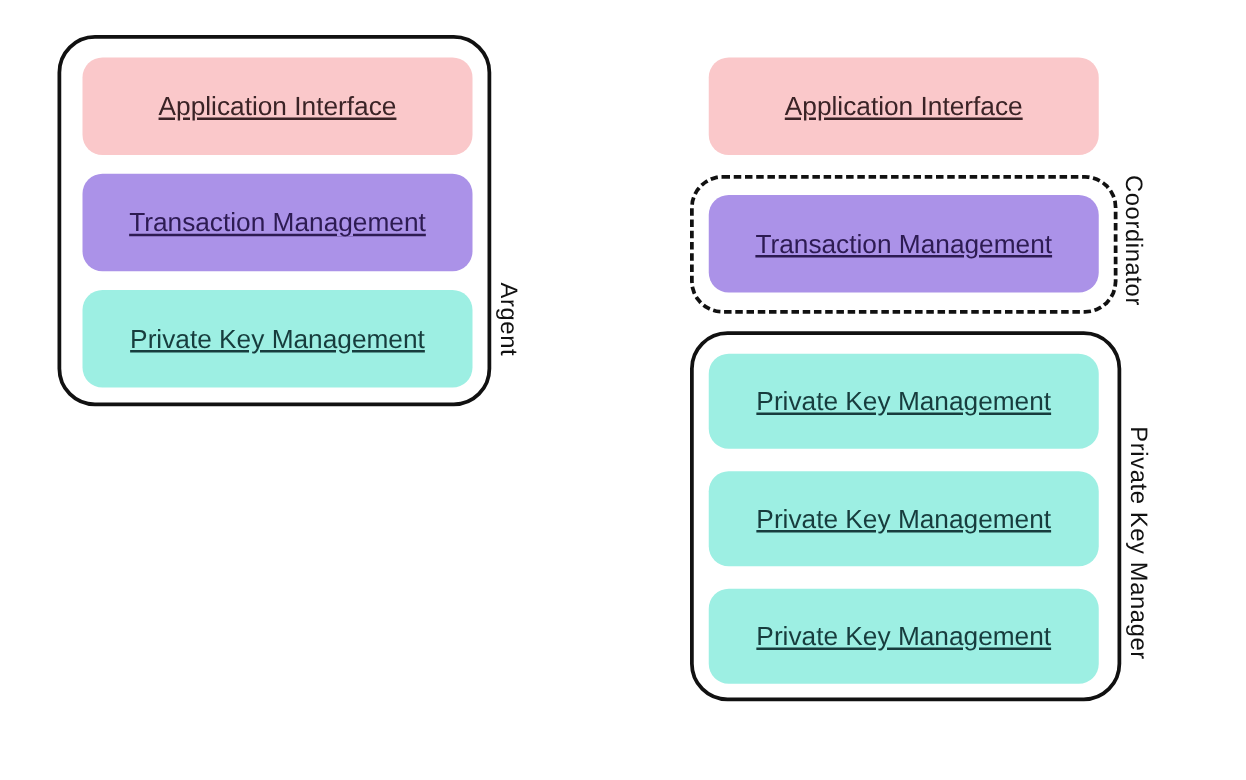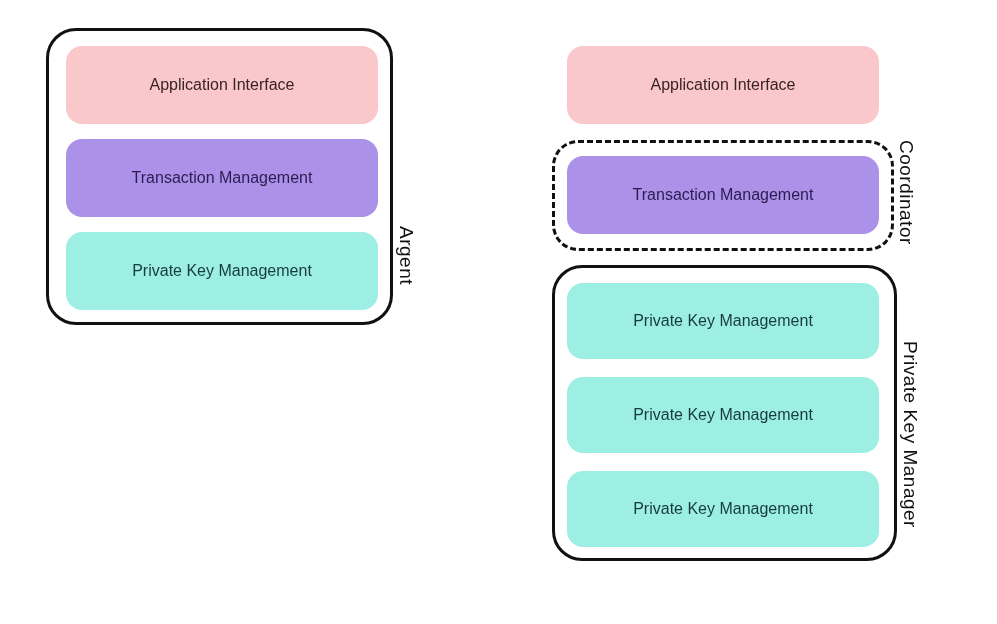--- a/index.html
+++ b/index.html
@@ -10,21 +10,21 @@
   .outline {
     position:absolute; border:3.5px solid #111111; border-radius:30px;
     background:transparent; box-sizing:border-box;
   }
   .outline.dashed { border-style:dashed; border-radius:26px; }
   .chip {
     position:absolute; width:312px; height:78px; border-radius:16px;
     display:flex; align-items:center; justify-content:center;
     box-sizing:border-box;
   }
-  .chip-label { font-size:16px; line-height:1; white-space:nowrap; }
+  .chip-label { font-size:21px; line-height:1; white-space:nowrap;text-decoration:underline; }
   .chip.pink   { background:#fac8ca; }
   .chip.pink .chip-label   { color:#3a2326; }
   .chip.purple { background:#ab92e8; }
   .chip.purple .chip-label { color:#2d1b52; }
   .chip.teal   { background:#9defe3; }
   .chip.teal .chip-label   { color:#173c3d; }
   .vlabel {
     position:absolute; writing-mode:vertical-rl; font-size:19px;
     color:#111111; letter-spacing:0.5px; white-space:nowrap; line-height:1;
   }

